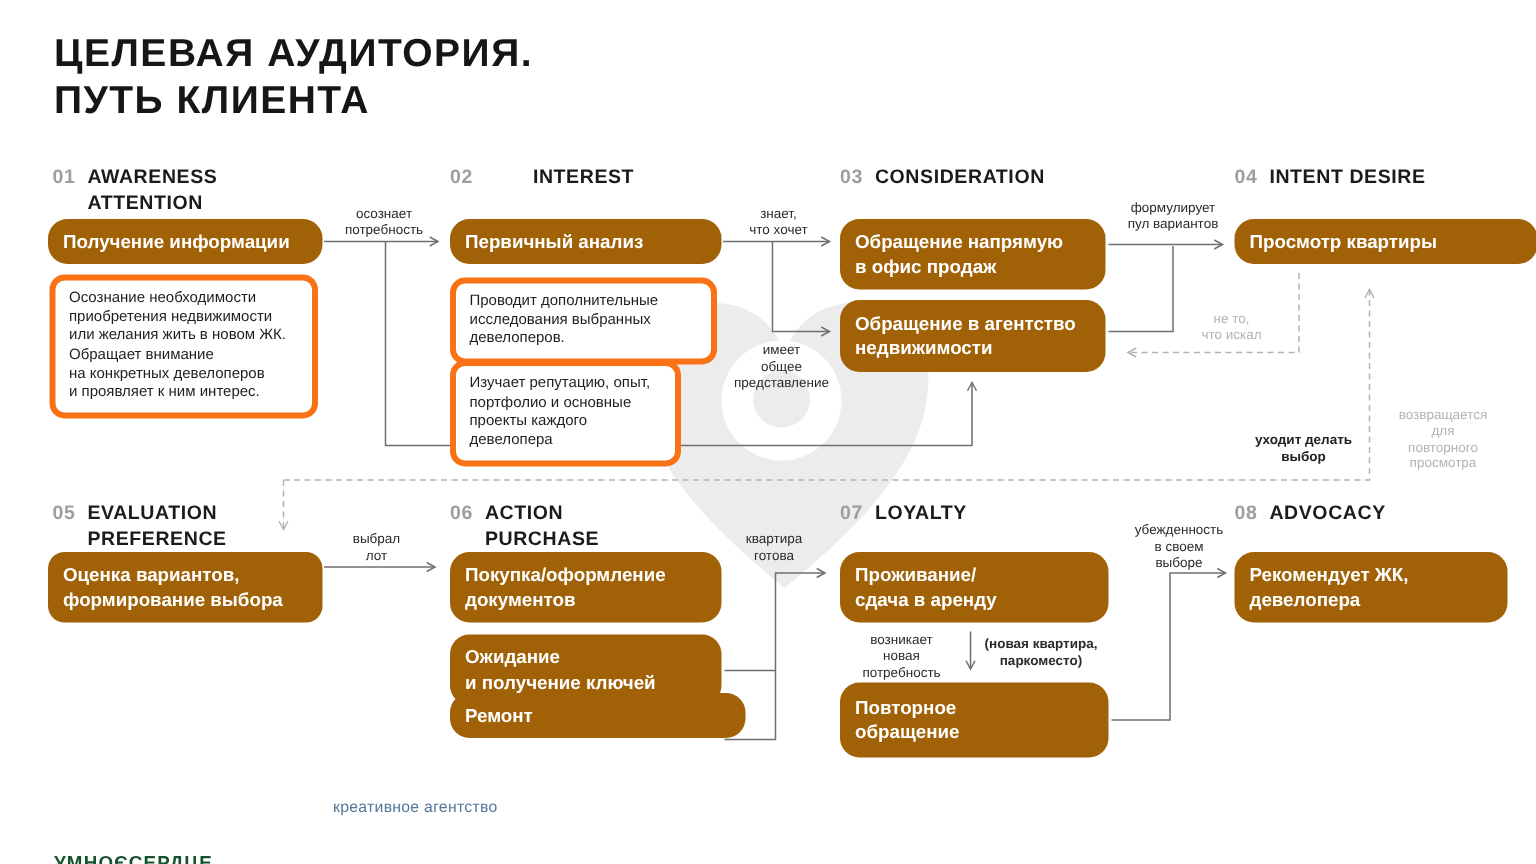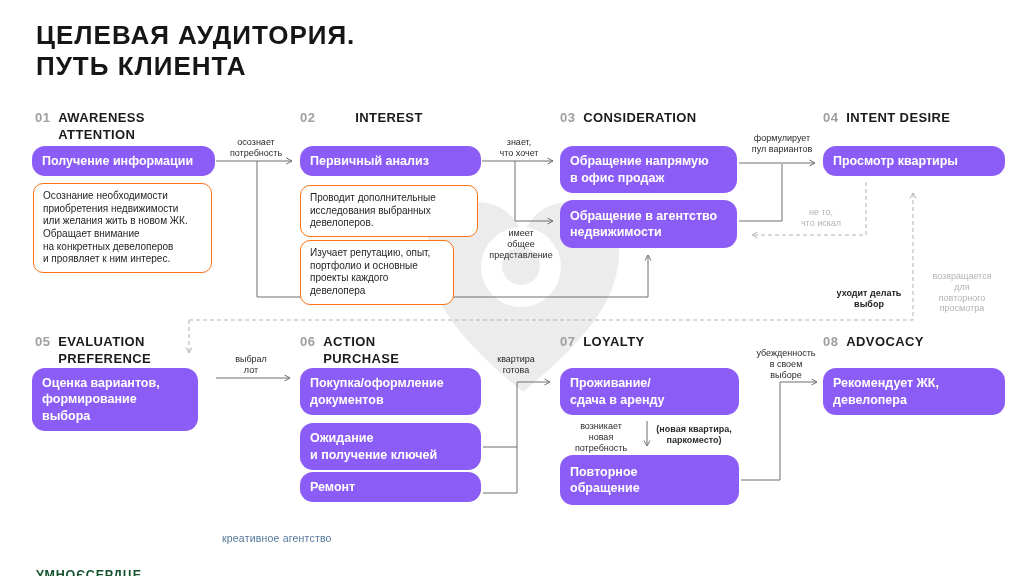--- a/index.html
+++ b/index.html
@@ -4,24 +4,24 @@
 <style>
   html,body{margin:0;padding:0;background:#fff;}
   .canvas{position:relative;width:1024px;height:576px;background:#ffffff;
           font-family:"Liberation Sans",sans-serif;overflow:hidden;}
   .title{position:absolute;left:36px;top:20px;font-size:26px;font-weight:600;
          letter-spacing:1px;color:#161616;line-height:1.2;}
   .heading{position:absolute;display:flex;gap:8px;font-size:13px;font-weight:700;
            letter-spacing:.4px;color:#1b1b1b;line-height:1.3;}
   .heading .num{color:#9e9e9e;}
   .heading .txt{white-space:pre-line;}
-  .pill{position:absolute;background:#8b5cf6;color:#ffffff;border-radius:13px;
+  .pill{position:absolute;background:#a16207;color:#ffffff;border-radius:13px;
         font-size:12.5px;font-weight:700;line-height:1.3;padding:7px 10px;
         white-space:pre-line;box-sizing:border-box;display:flex;align-items:center;}
-  .note{position:absolute;background:#ffffff;border:1px solid #f97316;border-radius:10px;
+  .note{position:absolute;background:#ffffff;border:4px solid #f97316;border-radius:10px;
         font-size:10px;line-height:1.27;color:#1f1f1f;padding:6px 9px;
         white-space:pre-line;box-sizing:border-box;}
   .elabel{position:absolute;font-size:9px;line-height:1.2;color:#2b2b2b;text-align:center;
           transform:translateX(-50%);white-space:pre-line;}
   .elabel.muted{color:#b3b3b3;}
   .elabel.strong{font-weight:700;color:#222;}
   .lines,.heart{position:absolute;left:0;top:0;pointer-events:none;}
   .footer-logo{position:absolute;left:36px;top:529px;font-size:12.5px;font-weight:700;
                letter-spacing:.8px;color:#14532d;margin-top:39px;}
   .footer-tagline{position:absolute;left:222px;top:532px;font-size:10.5px;
@@ -107,28 +107,28 @@
     <span class="num">08</span>
     <span class="txt">ADVOCACY</span>
   </div>
 
   <div class="pill" style="left:32px;top:146px;width:183px;min-height:30px;">Получение информации</div>
   <div class="pill" style="left:300px;top:146px;width:181px;min-height:30px;">Первичный анализ</div>
   <div class="pill" style="left:560px;top:146px;width:177px;min-height:47px;">Обращение напрямую
 в офис продаж</div>
   <div class="pill" style="left:560px;top:200px;width:177px;min-height:48px;">Обращение в агентство
 недвижимости</div>
-  <div class="pill" style="left:823px;top:146px;width:182px;min-height:30px;">Просмотр квартиры</div>
-  <div class="pill" style="left:32px;top:368px;width:166px;min-height:47px;">Оценка вариантов,
+  <div class="pill" style="left:823px;top:146px;width:202px;min-height:30px;">Просмотр квартиры</div>
+  <div class="pill" style="left:32px;top:368px;width:183px;min-height:47px;border-radius:11px;">Оценка вариантов,
 формирование выбора</div>
   <div class="pill" style="left:300px;top:368px;width:181px;min-height:47px;">Покупка/оформление
 документов</div>
   <div class="pill" style="left:300px;top:423px;width:181px;min-height:47px;">Ожидание
 и получение ключей</div>
-  <div class="pill" style="left:300px;top:472px;width:181px;min-height:29px;">Ремонт</div>
+  <div class="pill" style="left:300px;top:462px;width:197px;min-height:29px;">Ремонт</div>
   <div class="pill" style="left:560px;top:368px;width:179px;min-height:47px;">Проживание/
 сдача в аренду</div>
   <div class="pill" style="left:823px;top:368px;width:182px;min-height:47px;">Рекомендует ЖК,
 девелопера</div>
   <div class="pill" style="left:560px;top:455px;width:179px;min-height:50px;">Повторное
 обращение</div>
 
   <div class="note" style="left:33px;top:183px;width:179px;">Осознание необходимости
 приобретения недвижимости
 или желания жить в новом ЖК.

